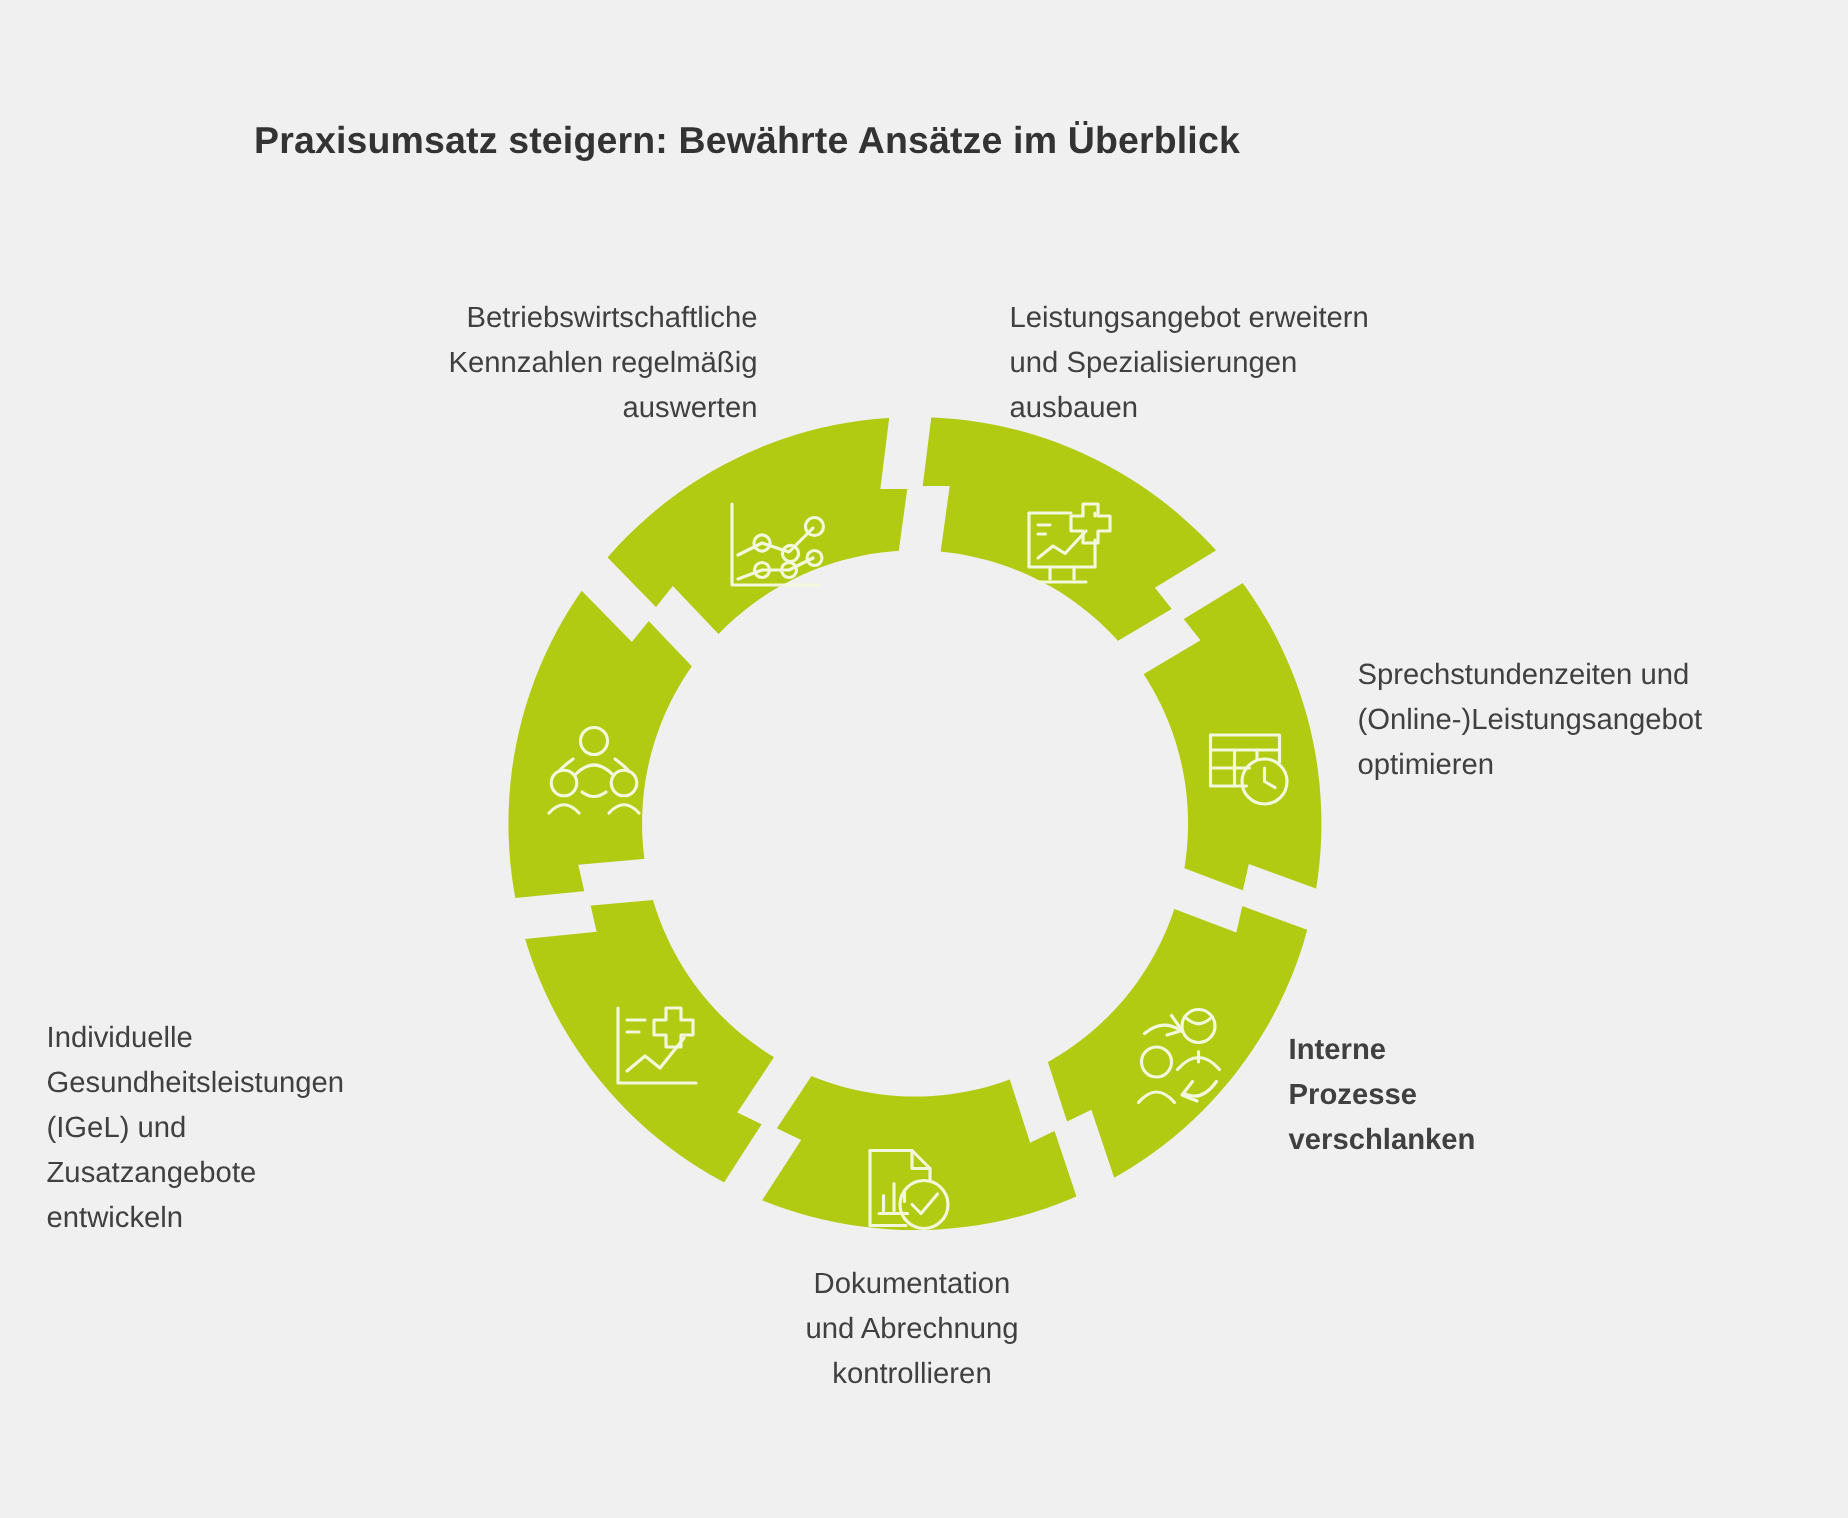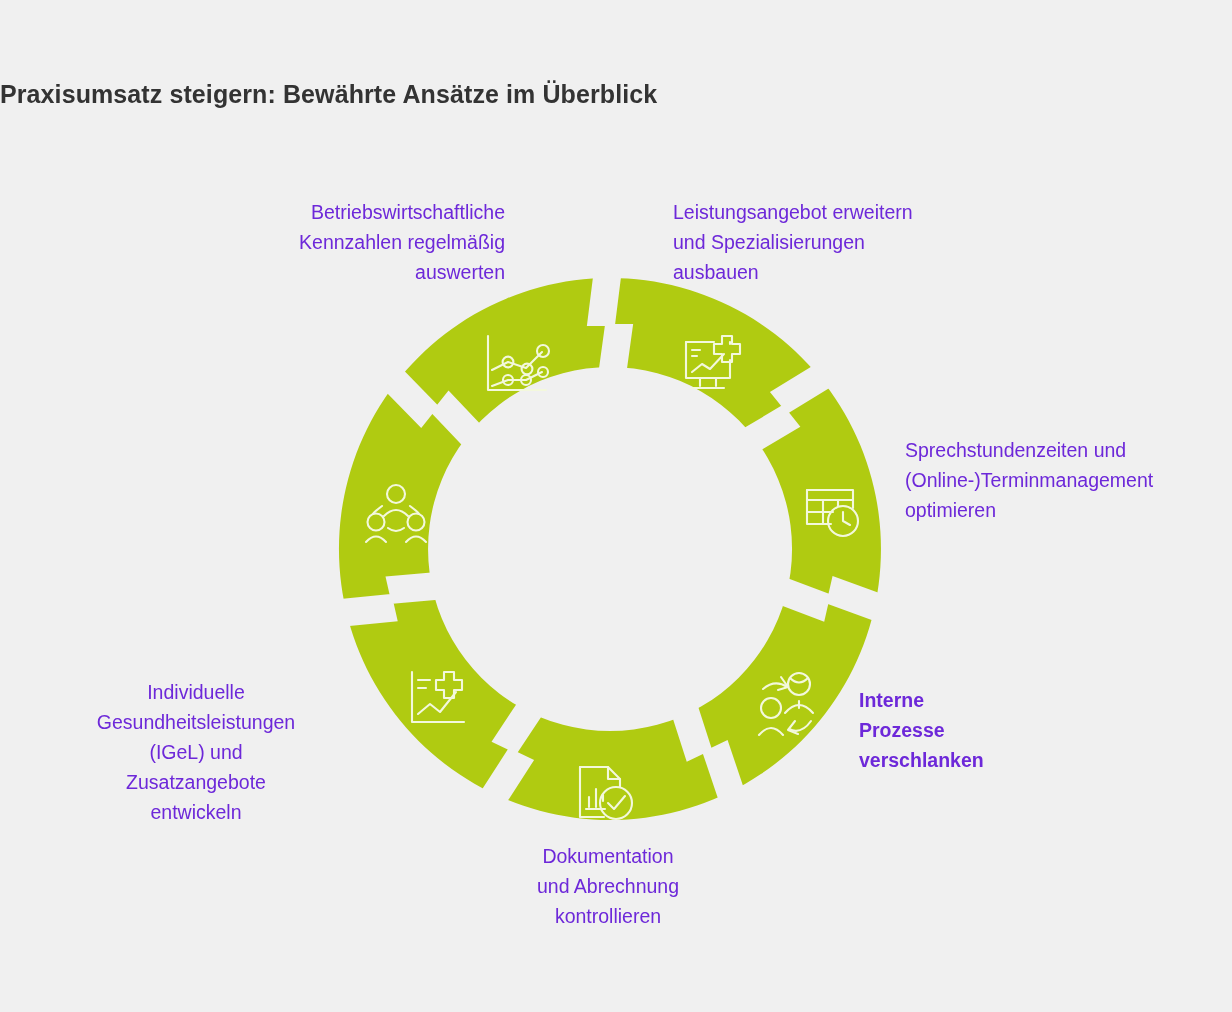--- a/index.html
+++ b/index.html
@@ -21,49 +21,50 @@
     inset: 0;
     width: 1232px;
     height: 1012px;
   }
 
   #title {
     position: absolute;
     top: 79px;
     left: 0;
     width: 996px;
+    text-align: center;
     font-size: 25px;
     font-weight: bold;
     color: #333333;
     letter-spacing: 0.1px;
     line-height: 1.2;
   }
 
   #wheel {
     position: absolute;
     left: 0;
     top: 0;
     width: 1232px;
     height: 1012px;
   }
 
   .label {
     position: absolute;
     font-size: 19.5px;
     line-height: 30px;
-    color: #6d28d9;
+    color: #404040;
     white-space: pre-line;
   }
 
   .lbl-topleft   { right: 727px; top: 197px; text-align: right; width: 330px; }
   .lbl-topright  { left: 673px;  top: 197px; text-align: left;  width: 330px; }
   .lbl-right     { left: 905px;  top: 435px; text-align: left;  width: 300px; }
   .lbl-bottomright { left: 859px; top: 685px; text-align: left; width: 260px; font-weight: bold; }
   .lbl-bottom    { left: 458px;  top: 841px; text-align: center; width: 300px; }
-  .lbl-bottomleft{ right: 871px; top: 677px; text-align: center; width: 330px; }
+  .lbl-bottomleft{ right: 871px; top: 677px; text-align: left; width: 330px; }
   .lbl-left      { right: 919px; top: 435px; text-align: right; width: 300px; }
 </style>
 </head>
 <body>
 
 <div id="stage">
 
   <div id="title">Praxisumsatz steigern: Bewährte Ansätze im Überblick</div>
 
   <svg id="wheel" viewBox="0 0 1232 1012" xmlns="http://www.w3.org/2000/svg">
@@ -191,21 +192,21 @@
 
   <div class="label lbl-topleft">Betriebswirtschaftliche
 Kennzahlen regelmäßig
 auswerten</div>
 
   <div class="label lbl-topright">Leistungsangebot erweitern
 und Spezialisierungen
 ausbauen</div>
 
   <div class="label lbl-right">Sprechstundenzeiten und
-(Online-)Terminmanagement
+(Online-)Leistungsangebot
 optimieren</div>
 
   <div class="label lbl-bottomright">Interne
 Prozesse
 verschlanken</div>
 
   <div class="label lbl-bottom">Dokumentation
 und Abrechnung
 kontrollieren</div>
 

